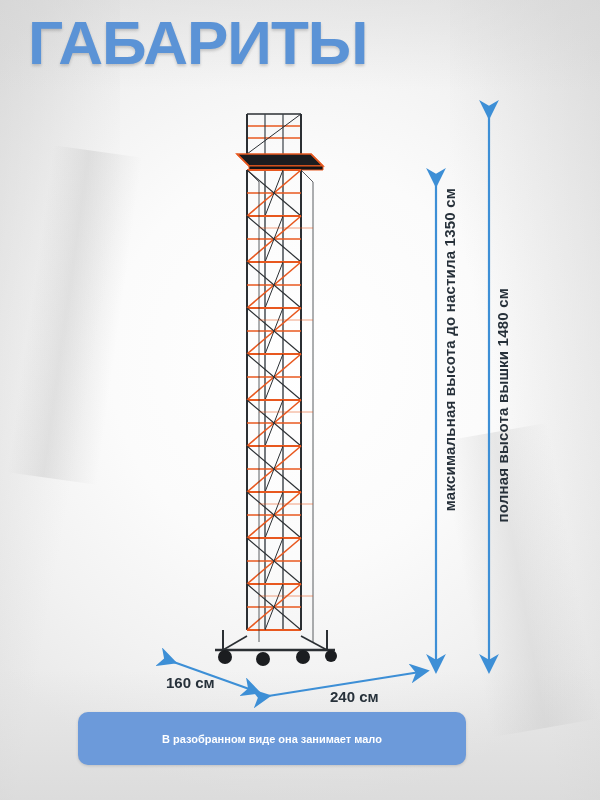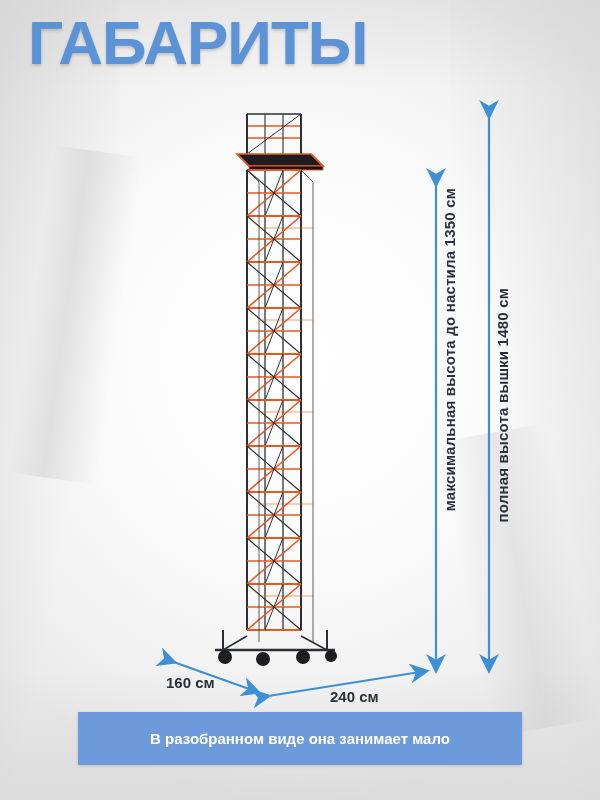--- a/index.html
+++ b/index.html
@@ -80,25 +80,25 @@
   }
   .label-160 { left:130px; top:674px;margin-left:36px; }
   .label-240 { left:330px; top:688px; }
 
   .arrows { position:absolute; inset:0; pointer-events:none; }
 
   
   .caption {
     position:absolute;
     left:78px; top:712px;
-    width:444px; height:53px;
+    width:388px; height:53px;
     background:#6c9ada;
-    border-radius:0;
+    border-radius:10px;
     color:#ffffff;
-    font-size:15px;
+    font-size:11px;
     font-weight:bold;
     line-height:20px;
     display:flex;
     align-items:center;
     justify-content:center;
     text-align:center;
     padding:6px 14px;
     box-shadow:0 1px 3px rgba(0,0,0,0.15);
   }
   .caption span { display:block; }

